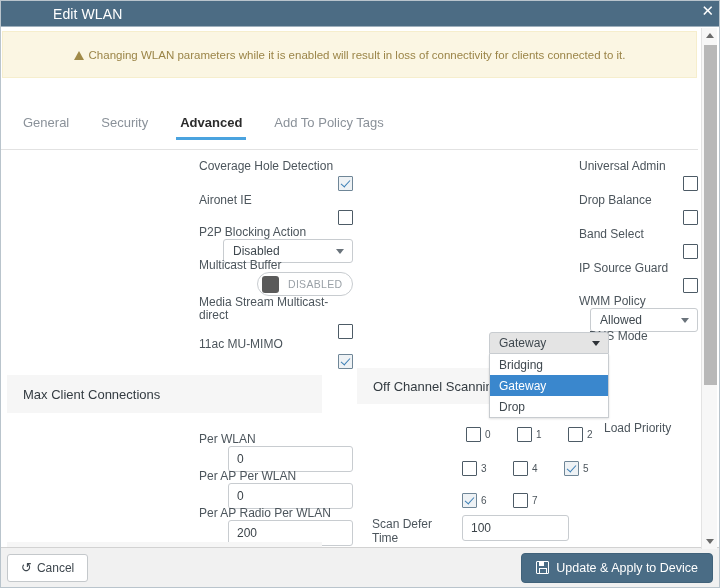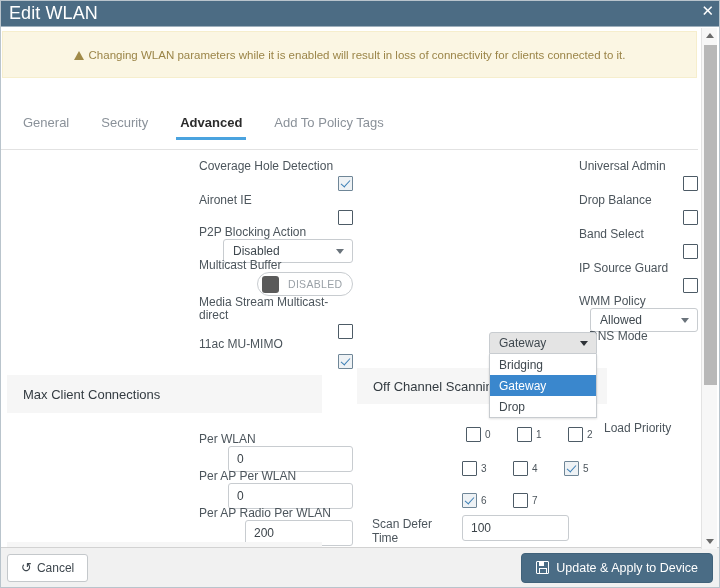--- a/index.html
+++ b/index.html
@@ -21,23 +21,24 @@
 
   
   .titlebar {
     position: absolute; left: 0; top: 0;
     width: 720px; height: 25px;
     background: #4c6c84;
     color: #ffffff;
     display: flex; align-items: center;
   }
   .titlebar .title {
-    font-size: 18px;
+    font-size: 14px;
     padding-left: 8px;
     letter-spacing: .1px;
+    margin-left: 44px;
   }
   .titlebar .close {
     position: absolute; right: 7px; top: 3px;
     font-size: 15px; line-height: 1;
     color: #ffffff;
     cursor: pointer;
     font-family: "DejaVu Sans", sans-serif;
   }
 
   
@@ -224,21 +225,21 @@
   .dp-num {
     font-size: 10px;
     color: #4c555c;
     margin-left: 4px;
   }
 
   
   .dd-open-wrap {
     position: absolute;
     left: 488px; top: 305px;
-    width: 108px;
+    width: 120px;
     z-index: 40;
   }
   .dd-open-head {
     height: 22px;
     background: #e4e4e4;
     border: 1px solid #c8ccd0;
     border-radius: 3px 3px 0 0;
     display: flex; align-items: center;
     padding: 0 6px 0 9px;
     font-size: 12px;
@@ -450,21 +451,21 @@
         <div class="row" style="top:320px">
           <div class="lbl">Per AP Per WLAN</div>
           <div class="ctl">
             <div class="txt" style="width:125px">0</div>
           </div>
         </div>
 
         <div class="row" style="top:357px">
           <div class="lbl">Per AP Radio Per WLAN</div>
           <div class="ctl">
-            <div class="txt" style="width:108px">200</div>
+            <div class="txt" style="width:125px">200</div>
           </div>
         </div>
 
         <div class="section-head" style="left:6px;top:392px;width:315px;height:30px">11v BSS Transition Support</div>
       </div>
 
       <div class="col-right">
 
         <div class="row" style="top:10px">
           <div class="lbl" style="width:135px">Universal Admin</div>

